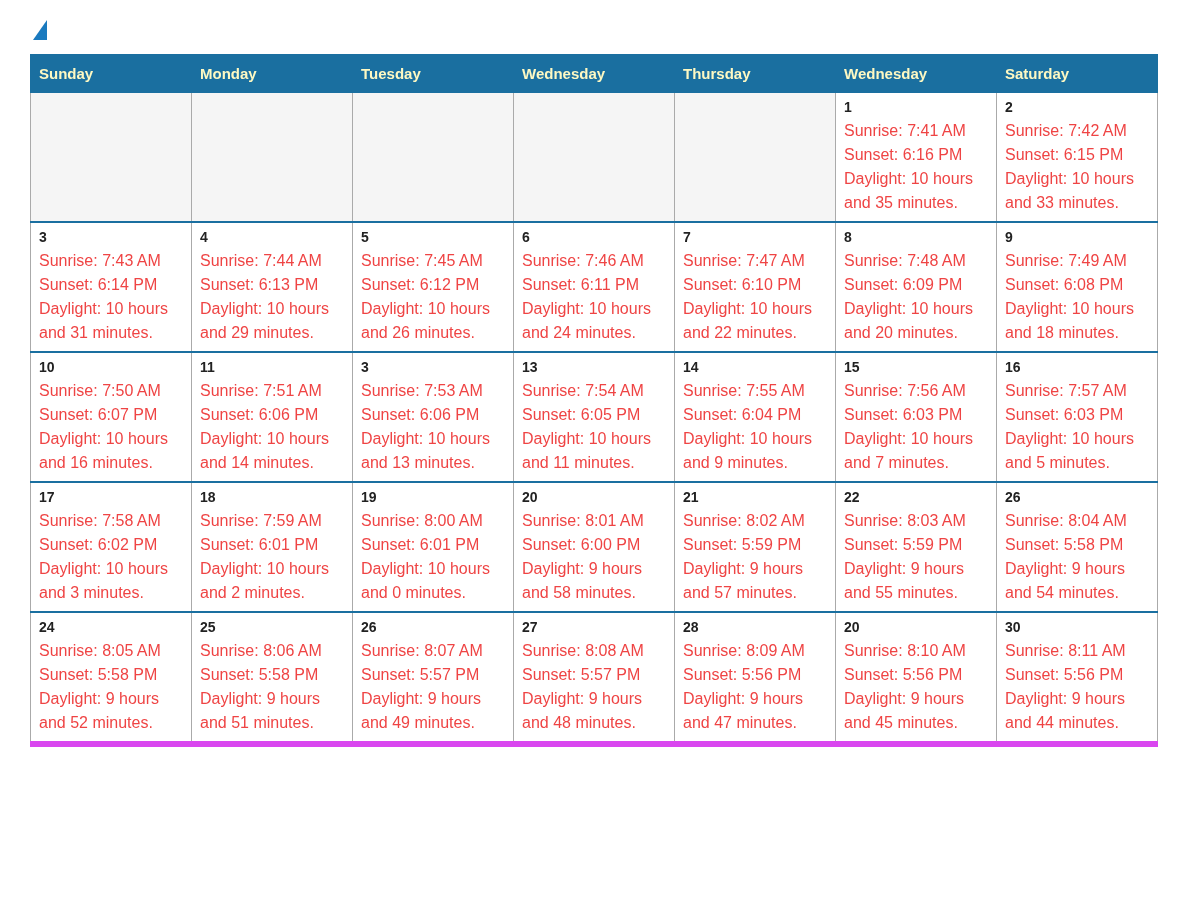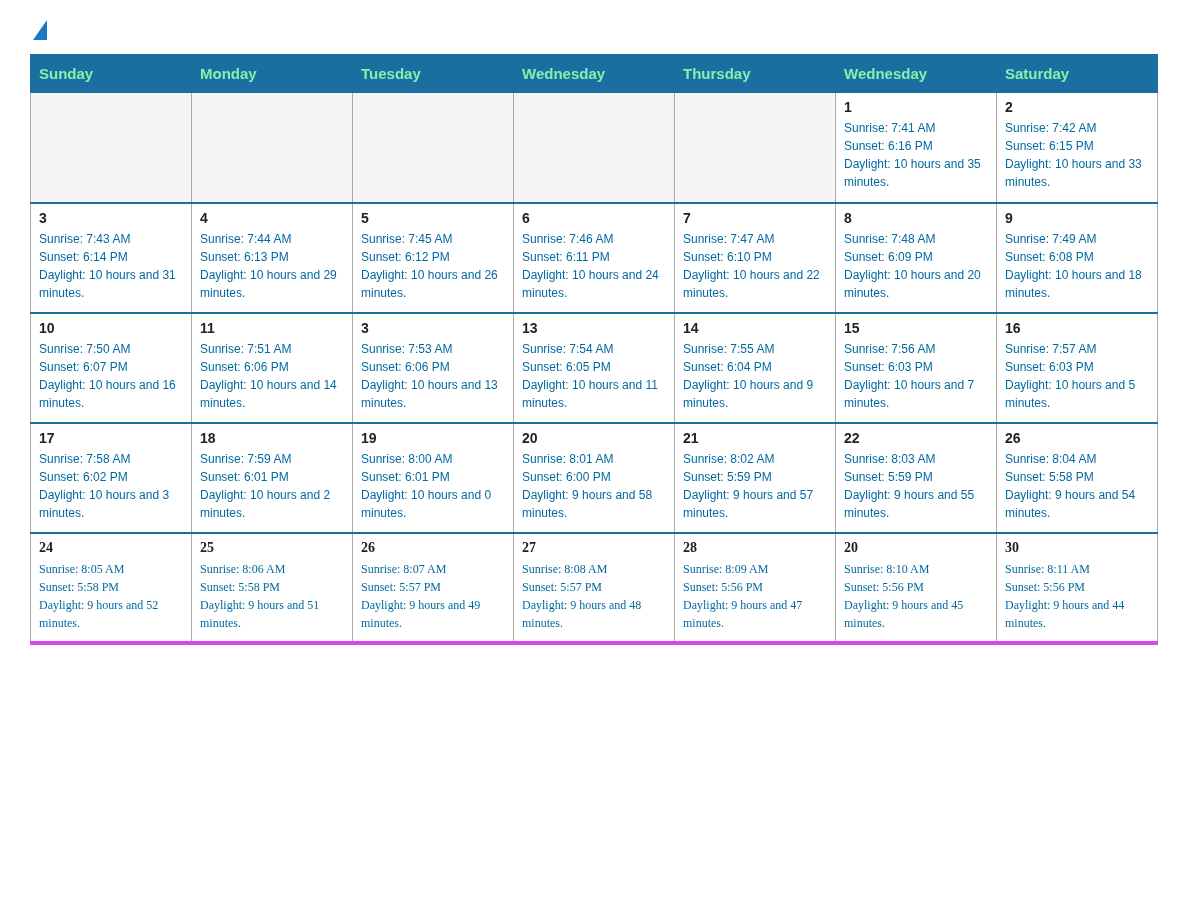--- a/index.html
+++ b/index.html
@@ -69,21 +69,21 @@
     }
 
     .calendar-table {
       width: 100%;
       border-collapse: collapse;
       table-layout: fixed;
     }
 
     .calendar-table thead tr th {
       background-color: #1a6fa0;
-      color: #86efac;
+      color: #fef9c3;
       font-size: 15px;
       font-weight: bold;
       padding: 10px 8px;
       text-align: left;
       border: 1px solid #1a6fa0;
       margin-left: 47px;
     }
 
     .calendar-table tbody tr td {
       border: 1px solid #aaa;
@@ -100,28 +100,27 @@
     }
 
     .day-number {
       font-size: 14px;
       font-weight: bold;
       display: block;
       margin-bottom: 4px;
     }
 
     .day-info {
-      font-size: 12px;
+      font-size: 16px;
       line-height: 1.5;
-      color: #0369a1;
+      color: #ef4444;
     }
 
     .calendar-table tbody tr:last-child td {
-      border-bottom: 4px solid #d946ef;
-      font-family: Liberation Serif, serif;
+      border-bottom: 6px solid #d946ef;
     }
 
     .row-divider td {
       border-top: 2px solid #1a6fa0 !important;
     }
   </style>
 </head>
 <body>
 
 <div class="header">

